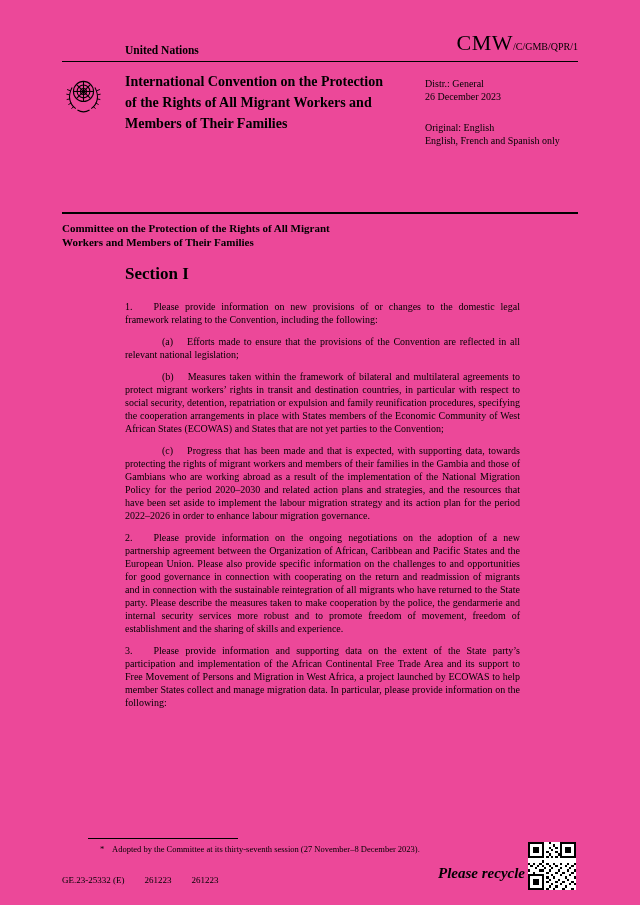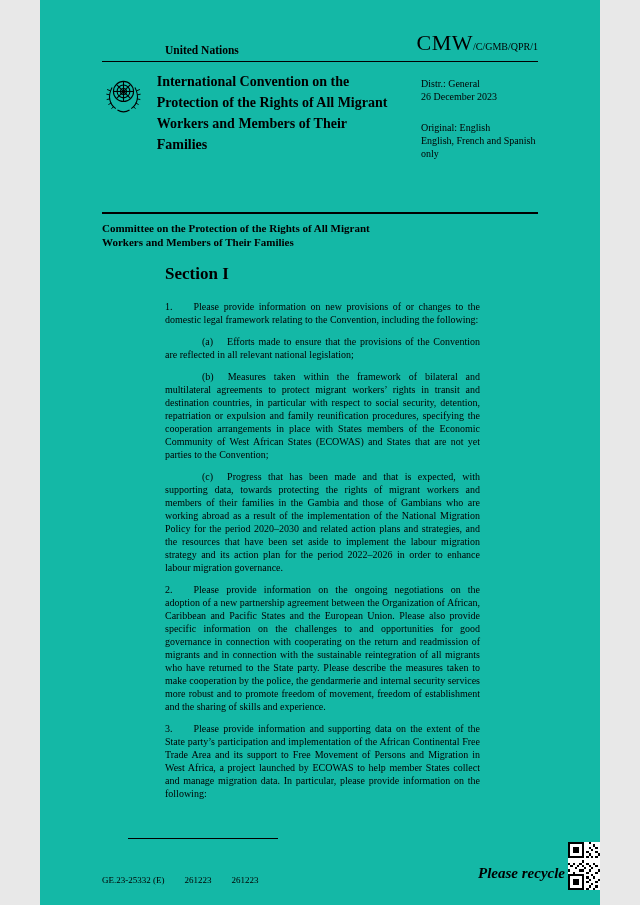--- a/index.html
+++ b/index.html
@@ -1,19 +1,19 @@
 <!DOCTYPE html>
 <html><head>
 <meta charset="utf-8">
 <style>
   * { margin:0; padding:0; box-sizing:border-box; }
   html,body { background:#e8e8e8; }
   body { font-family:"Liberation Serif","DejaVu Serif",serif; color:#000; }
   .page {
-    position:relative; width:560px; height:905px; background:#14b8a6;
+    position:relative; width:640px; height:905px; background:#ec4899;
     margin:0 auto; overflow:hidden;
   }
 
   
   .top-header { display:flex; justify-content:space-between; align-items:flex-end; margin:30px 62px 0 62px; }
   .org-name { font-weight:bold; font-size:11.5px; margin-left:63px; }
   .doc-symbol .big { font-size:22px; letter-spacing:.5px;margin-top:25px; }
   .doc-symbol .small { font-size:10px; }
   .rule-thin { border-bottom:1px solid #000; margin:5px 62px 0 62px; }
 
@@ -112,20 +112,23 @@
       <p class="para num"><span>1.</span><span class="tab-n"></span><span>Please provide information on new provisions of or changes to the domestic legal framework relating to the Convention, including the following:</span></p>
       <p class="para sub"><span>(a)</span><span class="tab-s"></span><span>Efforts made to ensure that the provisions of the Convention are reflected in all relevant national legislation;</span></p>
       <p class="para sub"><span>(b)</span><span class="tab-s"></span><span>Measures taken within the framework of bilateral and multilateral agreements to protect migrant workers’ rights in transit and destination countries, in particular with respect to social security, detention, repatriation or expulsion and family reunification procedures, specifying the cooperation arrangements in place with States members of the Economic Community of West African States (ECOWAS) and States that are not yet parties to the Convention;</span></p>
       <p class="para sub"><span>(c)</span><span class="tab-s"></span><span>Progress that has been made and that is expected, with supporting data, towards protecting the rights of migrant workers and members of their families in the Gambia and those of Gambians who are working abroad as a result of the implementation of the National Migration Policy for the period 2020–2030 and related action plans and strategies, and the resources that have been set aside to implement the labour migration strategy and its action plan for the period 2022–2026 in order to enhance labour migration governance.</span></p>
       <p class="para num"><span>2.</span><span class="tab-n"></span><span>Please provide information on the ongoing negotiations on the adoption of a new partnership agreement between the Organization of African, Caribbean and Pacific States and the European Union. Please also provide specific information on the challenges to and opportunities for good governance in connection with cooperating on the return and readmission of migrants and in connection with the sustainable reintegration of all migrants who have returned to the State party. Please describe the measures taken to make cooperation by the police, the gendarmerie and internal security services more robust and to promote freedom of movement, freedom of establishment and the sharing of skills and experience.</span></p>
       <p class="para num"><span>3.</span><span class="tab-n"></span><span>Please provide information and supporting data on the extent of the State party’s participation and implementation of the African Continental Free Trade Area and its support to Free Movement of Persons and Migration in West Africa, a project launched by ECOWAS to help member States collect and manage migration data. In particular, please provide information on the following:</span></p>
     </div>
   </div>
 
   <div class="footnote-sep"></div>
+  <div class="footnote">
+    <span class="fn-marker">*</span><span>Adopted by the Committee at its thirty-seventh session (27 November–8 December 2023).</span>
+  </div>
 
   <div class="footer-ref">
     <span>GE.23-25332 (E)</span><span class="code">261223</span><span class="code">261223</span>
   </div>
 
   <div class="recycle-box">
     <span class="recycle-label">Please recycle</span>
     <span class="recycle-glyph">♻</span>
   </div>
 

